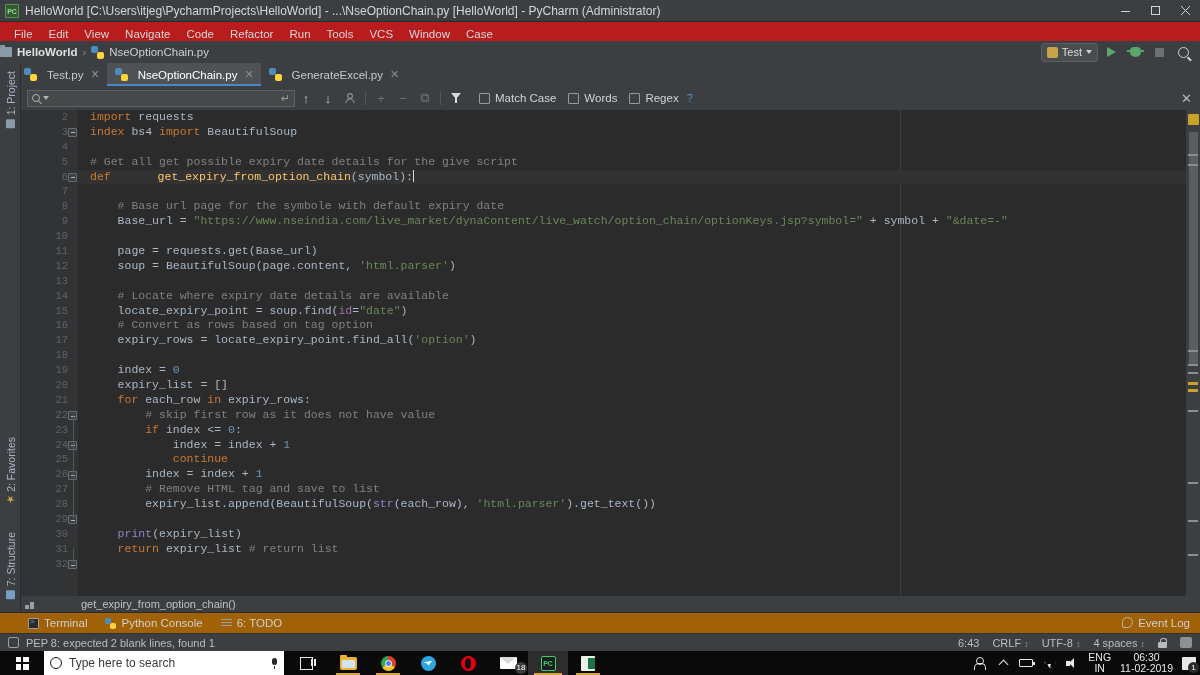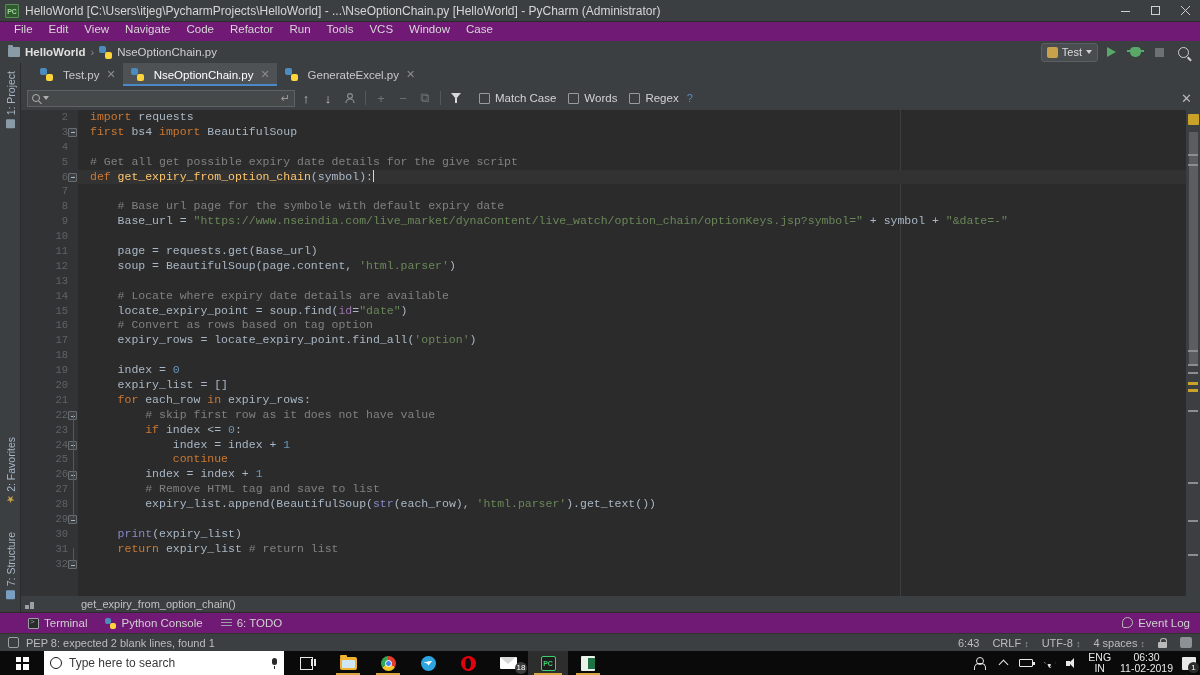--- a/index.html
+++ b/index.html
@@ -26,29 +26,29 @@
   }
   .tb-title { font-size:12px; color:#d6d6d6; white-space:nowrap; }
   .tb-ctrls { margin-left:auto; display:flex; height:22px; }
   .tb-btn {
     width:30px; height:22px; display:flex; align-items:center; justify-content:center;
     color:#d0d0d0; font-size:11px;
   }
   .tb-btn svg { display:block; }
 
   
-  .menubar { height:19px; background:#701a75; display:flex; align-items:flex-start; padding-left:6px; }
+  .menubar { height:19px; background:#b91c1c; display:flex; align-items:flex-end; padding-left:6px; }
   .menu-item {
     padding:1px 8px; font-size:11.5px; color:#d6d6d6; white-space:nowrap;
   }
 
   
   .navbar {
     height:22px; background:#3c3f41; display:flex; align-items:center;
-    padding-left:8px; position:relative;text-align:center;
+    padding-left:0; position:relative;text-align:center;
   }
   .crumb { display:flex; align-items:center; font-size:11.5px; color:#cfcfcf; }
   .crumb.bold { font-weight:bold; color:#e0e0e0; }
   .crumb-sep { margin:0 5px; color:#888; font-size:11px; }
   .folder-ico {
     width:12px; height:10px; margin-right:5px; position:relative;
     background:#8a9ba8; border-radius:1px;
   }
   .folder-ico:before {
     content:""; position:absolute; top:-2px; left:0; width:5px; height:2px;
@@ -75,21 +75,21 @@
   .caret-d { width:0; height:0; border-left:3.5px solid transparent; border-right:3.5px solid transparent; border-top:4px solid #cfcfcf; }
   .ticon { width:22px; height:20px; display:flex; align-items:center; justify-content:center; }
   .play-tri { width:0;height:0; border-left:9px solid #59a869; border-top:5.5px solid transparent; border-bottom:5.5px solid transparent; }
   .bug { width:11px; height:10px; background:#59a869; border-radius:4px 4px 5px 5px; position:relative; }
   .bug:before { content:""; position:absolute; left:-3px; right:-3px; top:3px; height:1.5px; background:#59a869; }
   .stop-sq { width:9px; height:9px; background:#6e7173; }
   .mag { width:11px; height:11px; border:1.6px solid #cfcfcf; border-radius:50%; position:relative; }
   .mag:after { content:""; position:absolute; right:-4px; bottom:-3px; width:5px; height:1.6px; background:#cfcfcf; transform:rotate(45deg); }
 
   
-  .tabbar { height:23px; background:#3c3f41; display:flex; align-items:flex-end; padding-left:32px; }
+  .tabbar { height:23px; background:#3c3f41; display:flex; align-items:flex-end; padding-left:16px; }
   .etab {
     height:23px; display:flex; align-items:center; gap:5px; padding:0 7px 0 8px;
     font-size:11.5px; color:#c8c8c8; background:#3c3f41; position:relative;
   }
   .etab.active { background:#4e5254; color:#ffffff; }
   .etab.active:after {
     content:""; position:absolute; left:0; right:0; bottom:0; height:2px; background:#4a88c7;
   }
   .tab-x { color:#8d8d8d; font-size:11px; line-height:1; margin-left:2px; }
 
@@ -167,21 +167,21 @@
     height:14.9px; line-height:14.9px; white-space:pre; font-size:11.5px;
     color:#a9b7c6; padding-left:12px; position:relative;
   }
   .cline.hl { background:#323232; }
   .margin-guide { position:absolute; left:822px; top:0; bottom:0; width:1px; background:#3b3f41; }
 
   .k  { color:#cc7832; }          
   .s  { color:#6a8759; }          
   .c  { color:#808080; }          
   .n  { color:#6897bb; }          
-  .f  { color:#ffc66d; }          
+  .f  { color:#ffc66d;margin-left:40px; }          
   .b  { color:#8888c6; }          
   .kw { color:#9876aa; }          
   .d  { color:#a9b7c6; }
   .caret {
     display:inline-block; width:1.5px; height:12px; background:#d8d8d8;
     vertical-align:-2px; margin-left:0px;
   }
 
   
   .markerbar {
@@ -197,21 +197,21 @@
   .editor-crumb {
     position:absolute; left:21px; right:0; bottom:63px; height:16px;
     background:#3c3f41; display:flex; align-items:center; padding-left:60px;
     font-size:11px; color:#c0c0c0;
   }
   .crumb-dots { position:absolute; left:4px; width:11px; height:11px; }
 
   
   .toolwin {
     position:absolute; left:0; right:0; bottom:42px; height:21px;
-    background:#701a75; display:flex; align-items:center; padding-left:28px; gap:18px;
+    background:#a16207; display:flex; align-items:center; padding-left:28px; gap:18px;
     border-top:1px solid #2b2b2b;
   }
   .tw-item { display:flex; align-items:center; gap:5px; font-size:11.5px; color:#cfcfcf; }
   .tw-ico { width:11px; height:11px; flex:none; }
   .ico-term { background:#2b2b2b; border:1px solid #9aa0a6; border-radius:1px; position:relative; }
   .ico-term:after { content:">"; position:absolute; left:1px; top:-2px; font-size:8px; color:#9aa0a6; }
   .ico-console { position:relative; }
   .ico-console:before, .ico-console:after {
     content:""; position:absolute; width:6px; height:6px; border-radius:2px;
   }
@@ -523,21 +523,21 @@
           <div class="fold-line" style="top: 65.6px; height: 1px;"></div>
           <div class="fold-line" style="top: 304px; height: 104.3px;"></div>
           <div class="fold-line" style="top: 333.8px; height: 29.8px;"></div>
           <div class="fold-line" style="top: 438.1px; height: 14.9px;"></div>
         </div>
     </div>
     <div class="code-area">
       <div class="margin-guide"></div>
       <div id="code-lines">
           <div class="cline"><span class="k">import</span><span class="d"> requests</span></div>
-          <div class="cline"><span class="k">first</span><span class="d"> bs4 </span><span class="k">import</span><span class="d"> BeautifulSoup</span></div>
+          <div class="cline"><span class="k">index</span><span class="d"> bs4 </span><span class="k">import</span><span class="d"> BeautifulSoup</span></div>
           <div class="cline"></div>
           <div class="cline"><span class="c"># Get all get possible expiry date details for the give script</span></div>
           <div class="cline hl"><span class="k">def </span><span class="f">get_expiry_from_option_chain</span><span class="d">(symbol):</span><span class="caret"></span></div>
           <div class="cline"></div>
           <div class="cline"><span class="c">    # Base url page for the symbole with default expiry date</span></div>
           <div class="cline"><span class="d">    Base_url = </span><span class="s">"https://www.nseindia.com/live_market/dynaContent/live_watch/option_chain/optionKeys.jsp?symbol="</span><span class="d"> + symbol + </span><span class="s">"&amp;date=-"</span></div>
           <div class="cline"></div>
           <div class="cline"><span class="d">    page = requests.get(Base_url)</span></div>
           <div class="cline"><span class="d">    soup = BeautifulSoup(page.content, </span><span class="s">'html.parser'</span><span class="d">)</span></div>
           <div class="cline"></div>

